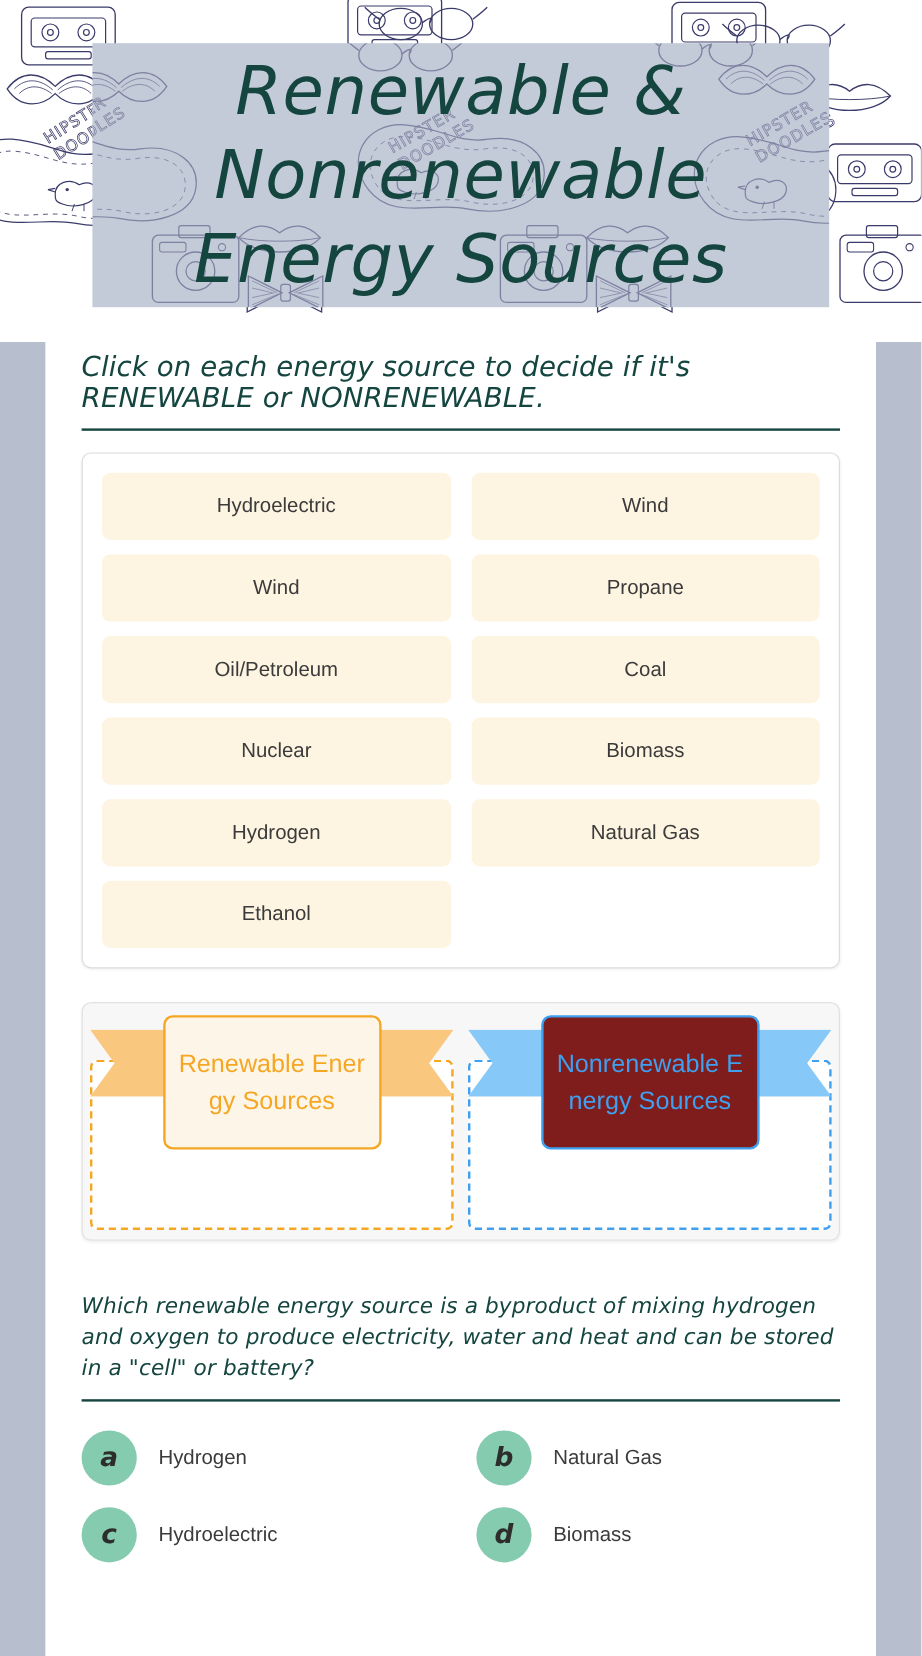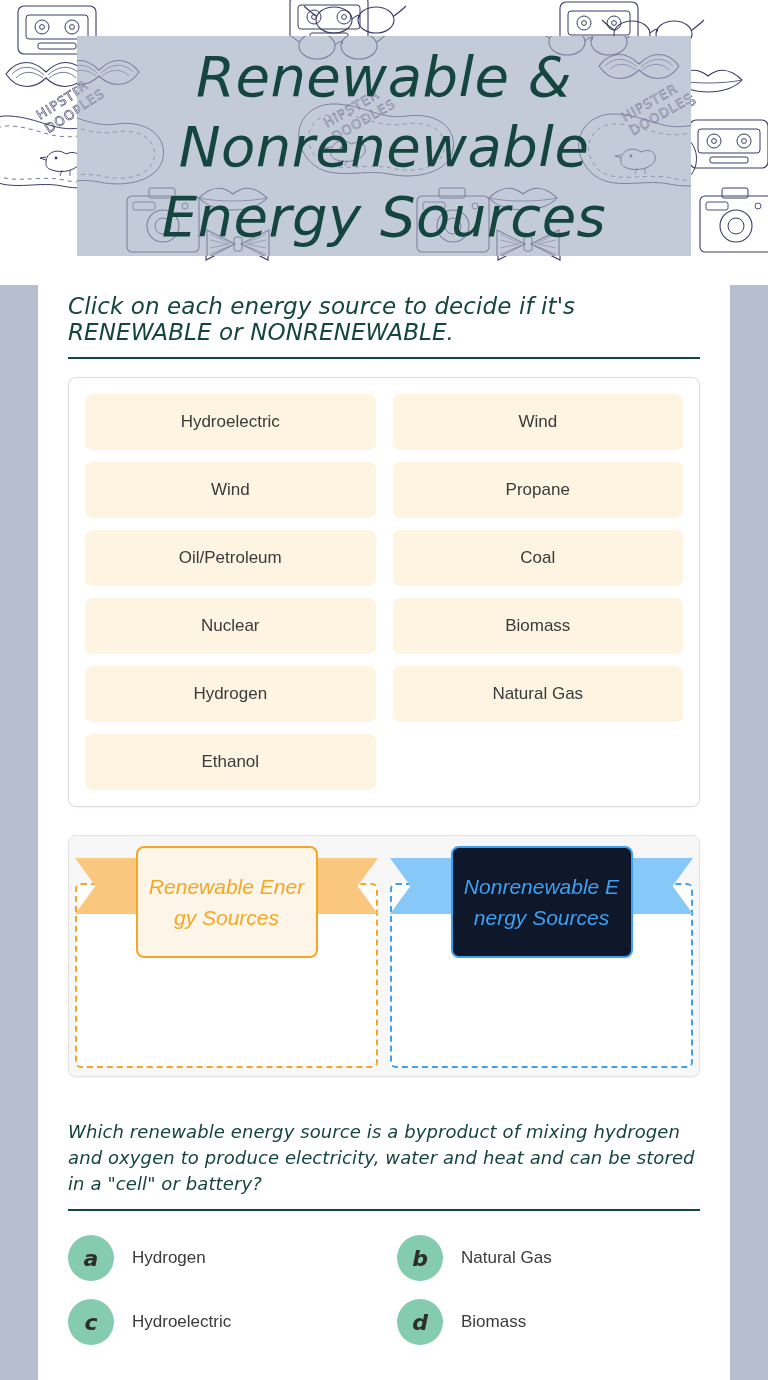--- a/index.html
+++ b/index.html
@@ -128,24 +128,23 @@
   .word-tile.blank { background: transparent; cursor: default; }
 
   
   #categories {
     margin-top: 28px;
     border: 1px solid #e2e2e2;
     border-radius: 8px;
     background: #f7f7f7;
     box-shadow: 0 1px 2px rgba(0,0,0,.05);
     display: flex;
-    height: 242px;
+    height: 199px;
     position: relative;
     overflow: hidden;
-    font-style: italic;
   }
   .category {
     flex: 1;
     position: relative;
   }
   .drop-zone {
     position: absolute;
     left: 6px;
     right: 6px;
     top: 47px;
@@ -190,21 +189,21 @@
     text-align: center;
     display: flex;
     align-items: center;
     justify-content: center;
     padding: 6px 10px;
     z-index: 3;
     cursor: pointer;
     word-break: break-all;
   }
   .category.nonrenewable .cat-label {
-    background: #0f172a;
+    background: #7f1d1d;
     border-color: #3fa0f0;
     color: #3fa0f0;
   }
 
   
   .question-block { margin-top: 42px; }
   .question-text { font-size: 18px; line-height: 26px; }
 
   .answers {
     margin-top: 20px;

